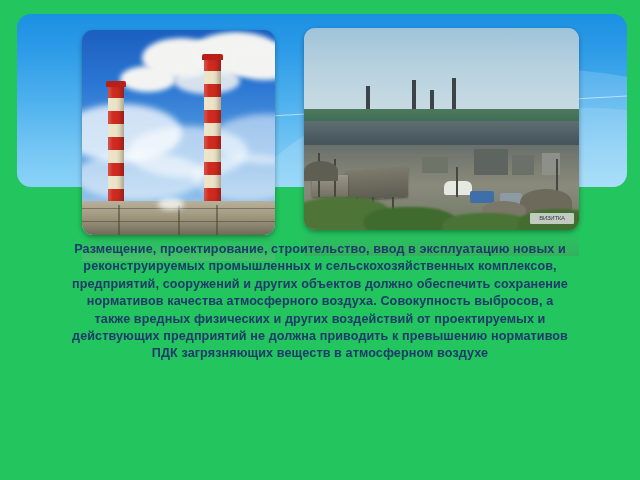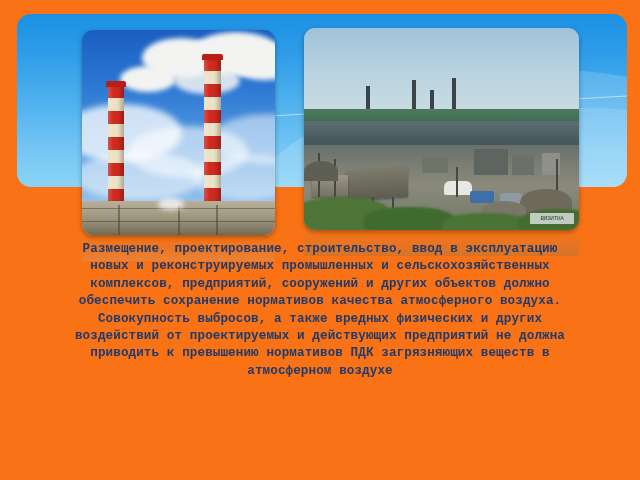--- a/index.html
+++ b/index.html
@@ -11,22 +11,21 @@
     width: 640px;
     height: 480px;
     overflow: hidden;
     position: relative;
     font-family: "Liberation Sans", "DejaVu Sans", sans-serif;
   }
 
   .slide {
     position: absolute;
     inset: 0;
-    background: #f97316;
-    font-family: Liberation Mono, monospace;
+    background: #22c55e;
   }
 
   
   .blue-panel {
     position: absolute;
     left: 17px;
     top: 14px;
     width: 610px;
     height: 173px;
     border-radius: 14px;

